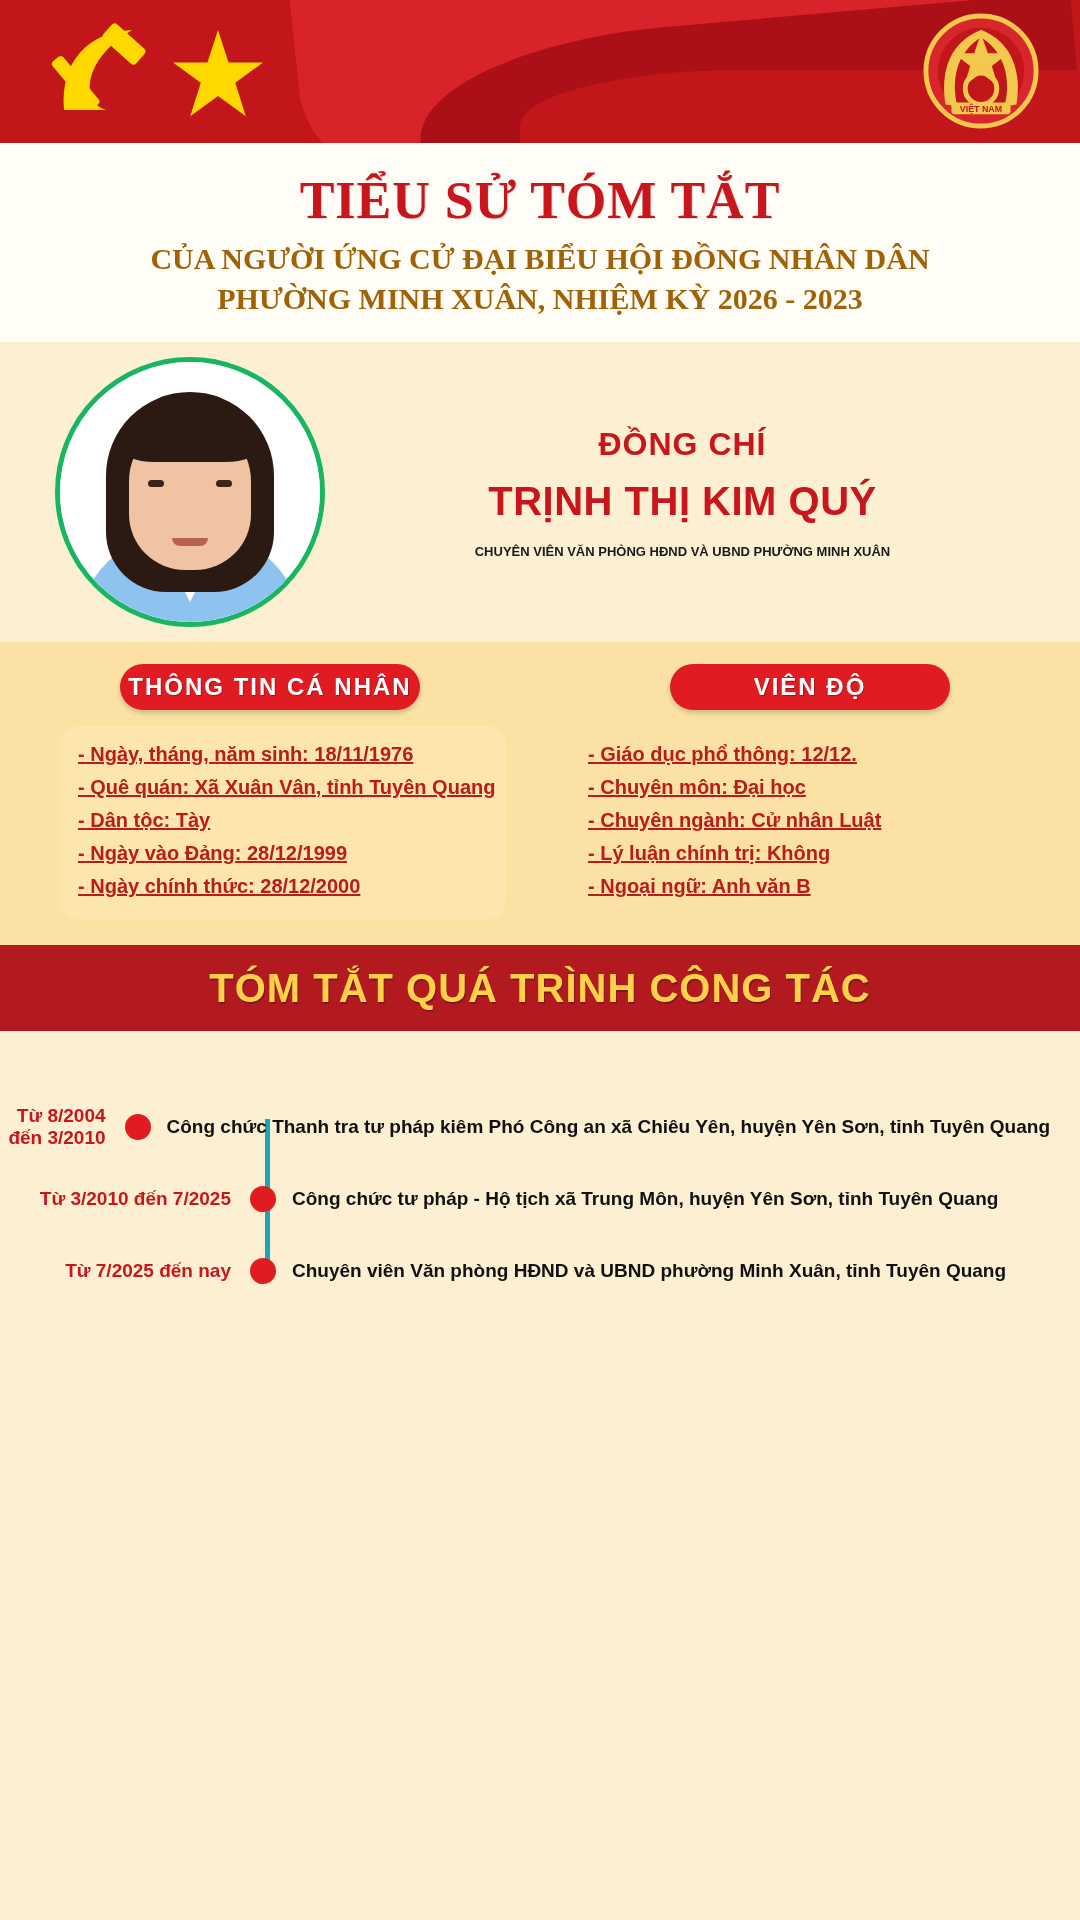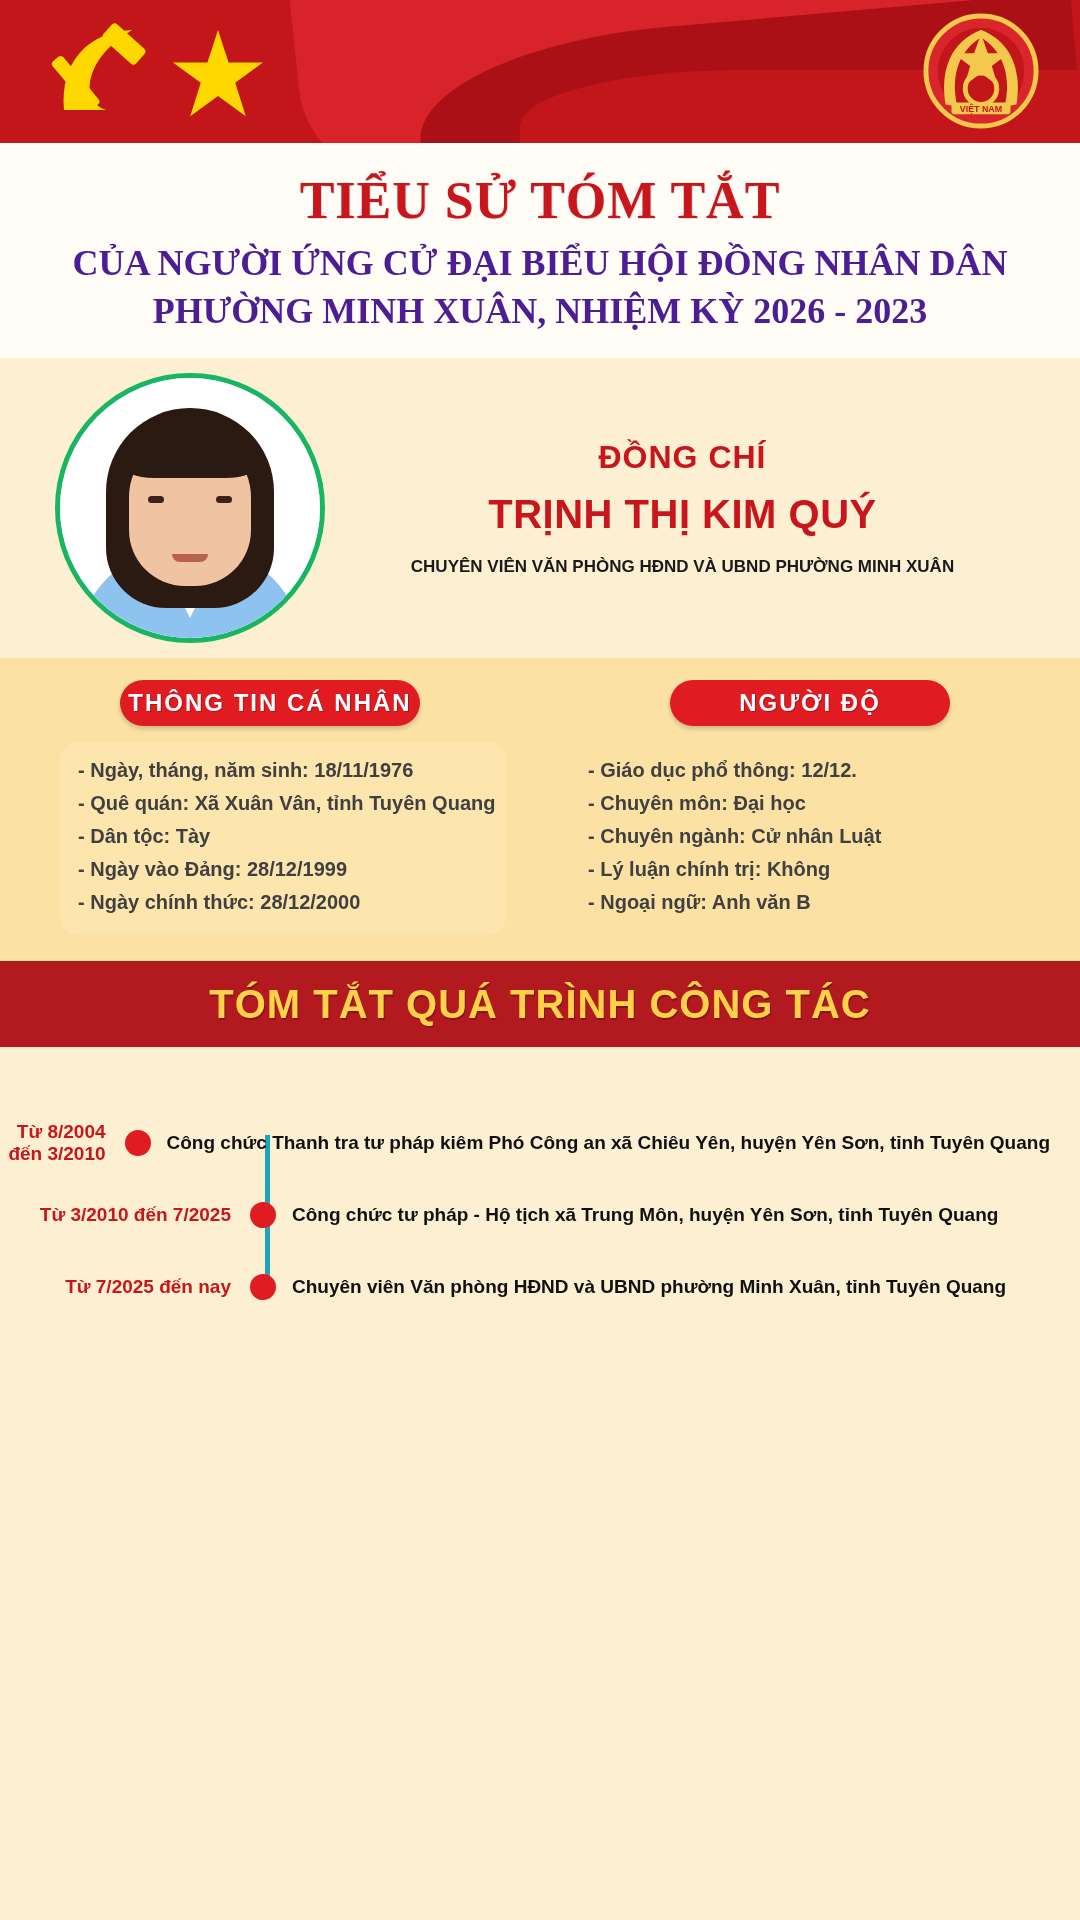--- a/index.html
+++ b/index.html
@@ -76,22 +76,22 @@
   }
   .title-main {
     color: #c8161c;
     font-size: 52px;
     font-weight: bold;
     letter-spacing: 1px;
     font-family: "Liberation Serif", serif;
     text-shadow: 1px 1px 0 rgba(0,0,0,.12);
   }
   .title-sub1, .title-sub2 {
-    color: #4c1d95;
-    font-size: 36px;
+    color: #a16207;
+    font-size: 30px;
     font-weight: bold;
     margin-top: 12px;
     font-family: "Liberation Serif", serif;
   }
   .title-sub2 { margin-top: 6px; }
 
   
   .profile {
     position: relative;
     height: 300px;
@@ -171,21 +171,21 @@
   }
   .fullname {
     color: #c8161c;
     font-size: 40px;
     font-weight: bold;
     margin-top: 16px;
     letter-spacing: .5px;
   }
   .position {
     color: #1a1a1a;
-    font-size: 17px;
+    font-size: 13px;
     font-weight: bold;
     margin-top: 20px;
   }
 
   
   .info-band {
     position: relative;
     background: #fbe2a4;
     padding: 22px 0 26px;
     min-height: 240px;
@@ -210,25 +210,26 @@
   }
   .pill.small { width: 280px; }
   .info-card {
     margin: 16px 34px 0 60px;
     background: #fde5ae;
     border-radius: 18px;
     padding: 12px 18px 16px;
   }
   .info-card.right { background: transparent; margin-left: 30px; }
   .info-line {
-    color: #404040;
+    color: #b91c1c;
     font-size: 20px;
     font-weight: bold;
     line-height: 33px;
     white-space: nowrap;
+    text-decoration: underline;
   }
 
   
   .section-head {
     background: #b21a20;
     height: 86px;
     display: flex; align-items: center; justify-content: center;
   }
   .section-head-text {
     color: #ffd24a;
@@ -362,21 +363,21 @@
         <div class="pill">THÔNG TIN CÁ NHÂN</div>
         <div class="info-card">
           <div class="info-line">- Ngày, tháng, năm sinh: 18/11/1976</div>
           <div class="info-line">- Quê quán: Xã Xuân Vân, tỉnh Tuyên Quang</div>
           <div class="info-line">- Dân tộc: Tày</div>
           <div class="info-line">- Ngày vào Đảng: 28/12/1999</div>
           <div class="info-line">- Ngày chính thức: 28/12/2000</div>
         </div>
       </div>
       <div class="info-col">
-        <div class="pill small">NGƯỜI ĐỘ</div>
+        <div class="pill small">VIÊN ĐỘ</div>
         <div class="info-card right">
           <div class="info-line">- Giáo dục phổ thông: 12/12.</div>
           <div class="info-line">- Chuyên môn:  Đại học</div>
           <div class="info-line">- Chuyên ngành: Cử nhân Luật</div>
           <div class="info-line">- Lý luận chính trị: Không</div>
           <div class="info-line">- Ngoại ngữ: Anh văn B</div>
         </div>
       </div>
     </div>
   </div>

